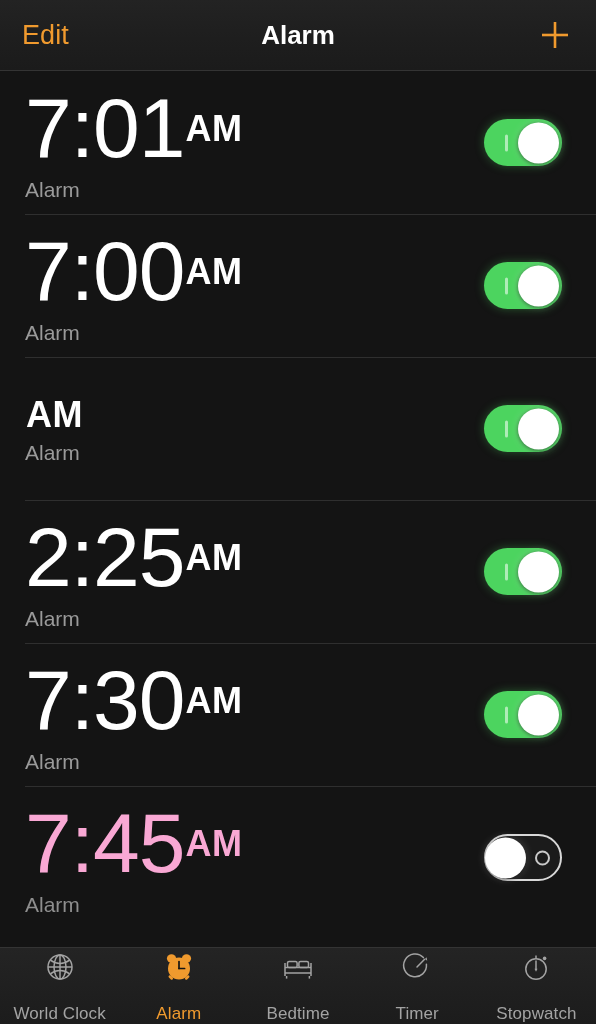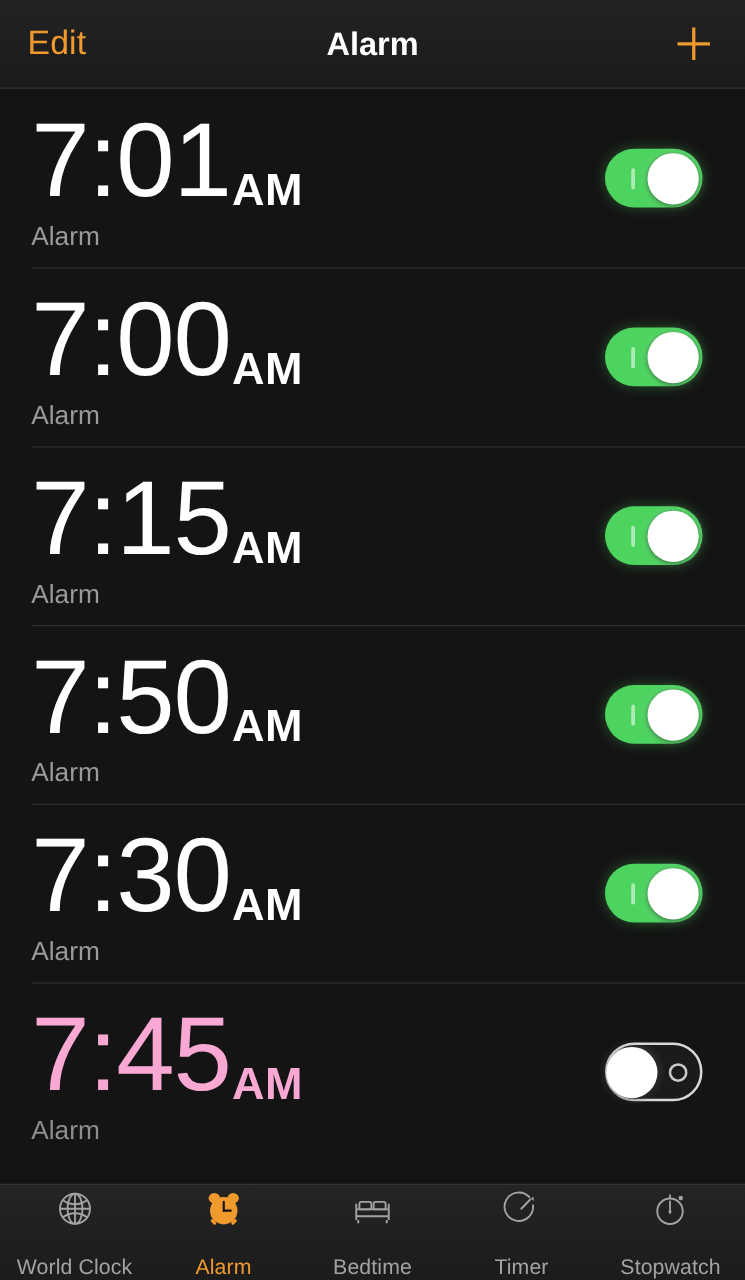--- a/index.html
+++ b/index.html
@@ -85,21 +85,21 @@
   }
   .alarm-info {
     flex: 1 1 auto;
     display: flex;
     flex-direction: column;
     justify-content: center;
     padding-top: 4px;
   }
   .alarm-time {
     display: flex;
-    align-items: flex-end;
+    align-items: center;
     color: #ffffff;
     line-height: 0.95;
     white-space: nowrap;
   }
   .alarm-row.off .alarm-time { color: #f9a8d4; }
   .alarm-time .digits {
     font-size: 84px;
     font-weight: 100;
     letter-spacing: -1px;
   }
@@ -244,34 +244,33 @@
           <div class="alarm-label">Alarm</div>
         </div>
         <div class="toggle on">
           <span class="mark-on"></span>
           <span class="knob"></span>
         </div>
       </div>
       <div class="alarm-row">
         <div class="alarm-info">
           <div class="alarm-time">
-            <span class="digits">7:15</span>
-            <span class="meridiem">AM</span>
-          </div>
-          <div class="alarm-label">Alarm</div>
-        </div>
-        <div class="toggle on">
-          <span class="mark-on"></span>
-          <span class="knob"></span>
-        </div>
-      </div>
-      <div class="alarm-row">
-        <div class="alarm-info">
-          <div class="alarm-time">
-            <span class="digits">7:50</span>
+            <span class="meridiem">AM</span>
+          </div>
+          <div class="alarm-label">Alarm</div>
+        </div>
+        <div class="toggle on">
+          <span class="mark-on"></span>
+          <span class="knob"></span>
+        </div>
+      </div>
+      <div class="alarm-row">
+        <div class="alarm-info">
+          <div class="alarm-time">
+            <span class="digits">2:25</span>
             <span class="meridiem">AM</span>
           </div>
           <div class="alarm-label">Alarm</div>
         </div>
         <div class="toggle on">
           <span class="mark-on"></span>
           <span class="knob"></span>
         </div>
       </div>
       <div class="alarm-row">

